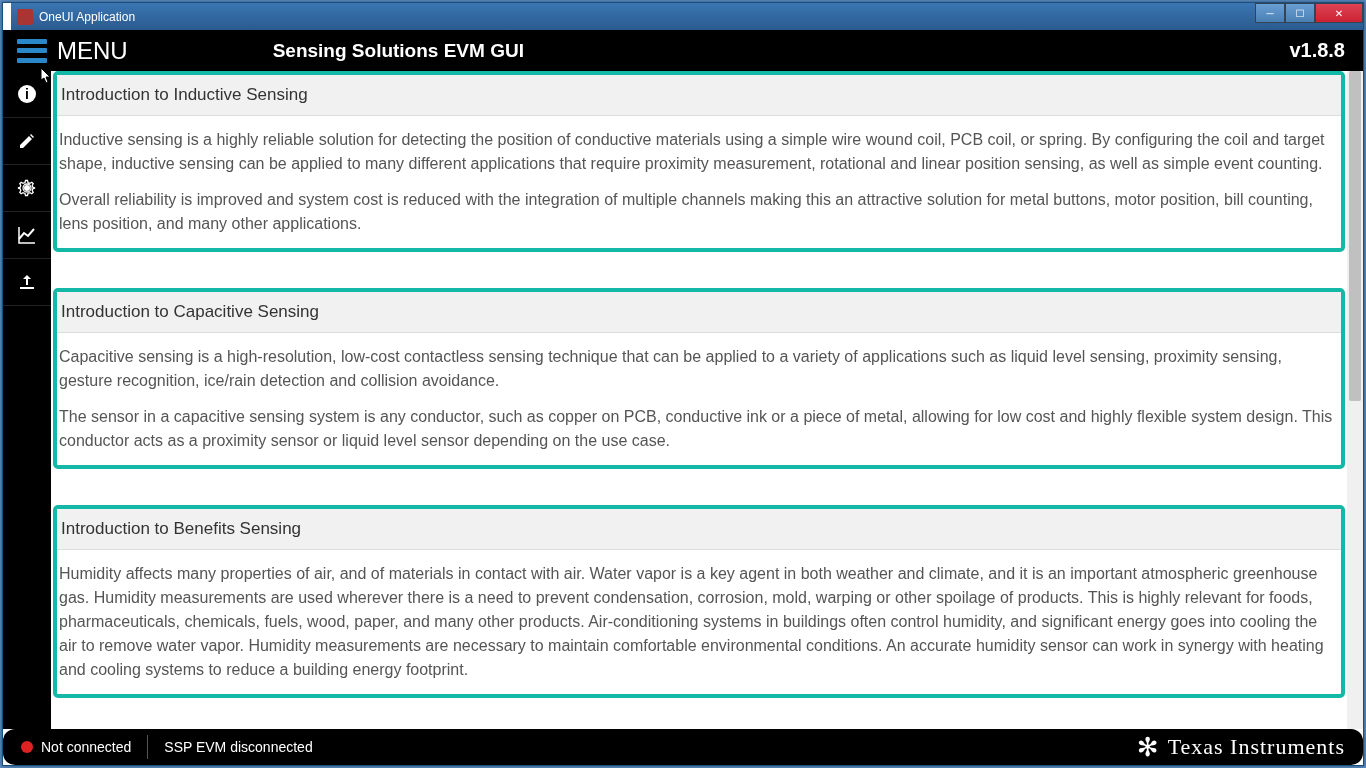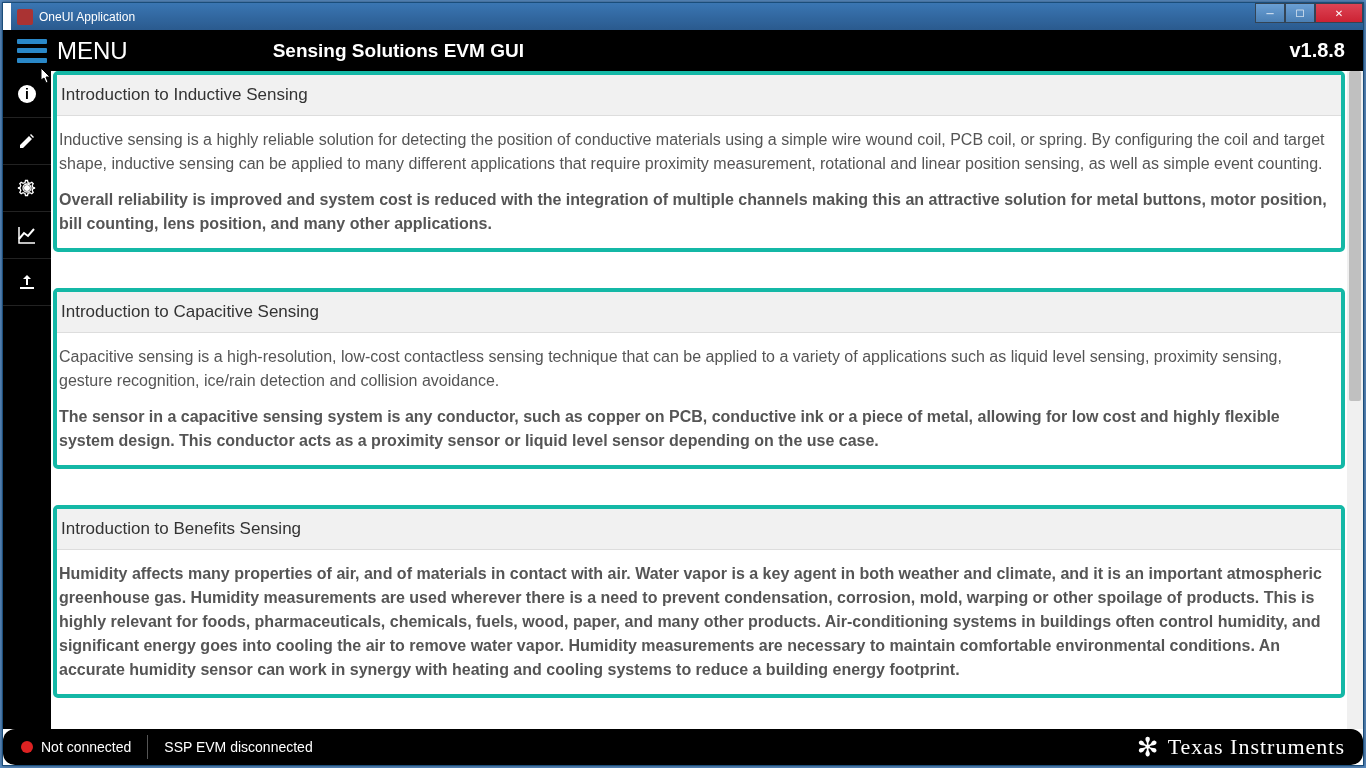--- a/index.html
+++ b/index.html
@@ -131,21 +131,21 @@
   color: #333;
   border-bottom: 1px solid #ddd;
 }
 .panel-body {
   padding: 12px 2px;
   font-size: 16px;
   color: #555;
   line-height: 1.5;
 }
 .panel-body p { margin-bottom: 12px; }
-.panel-body p:last-child { margin-bottom: 0; font-weight: bold; }
+.panel-body p:last-child { margin-bottom: 0; }
 .scrollbar-track {
   position: absolute;
   right: 0; top: 0; bottom: 0; width: 16px;
   background: #f0f0f0;
 }
 .scrollbar-thumb {
   position: absolute;
   left: 2px; right: 2px; top: 0; height: 330px;
   background: #c0c0c0;
   border-radius: 2px;

